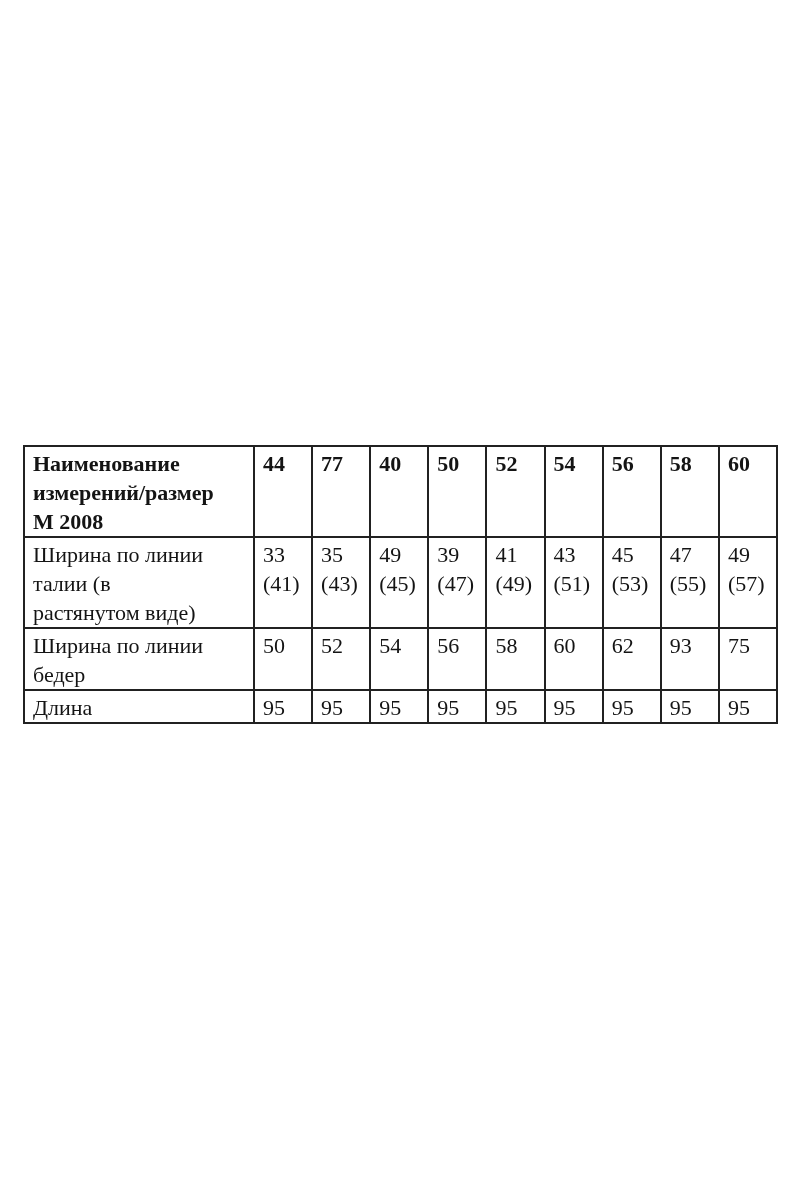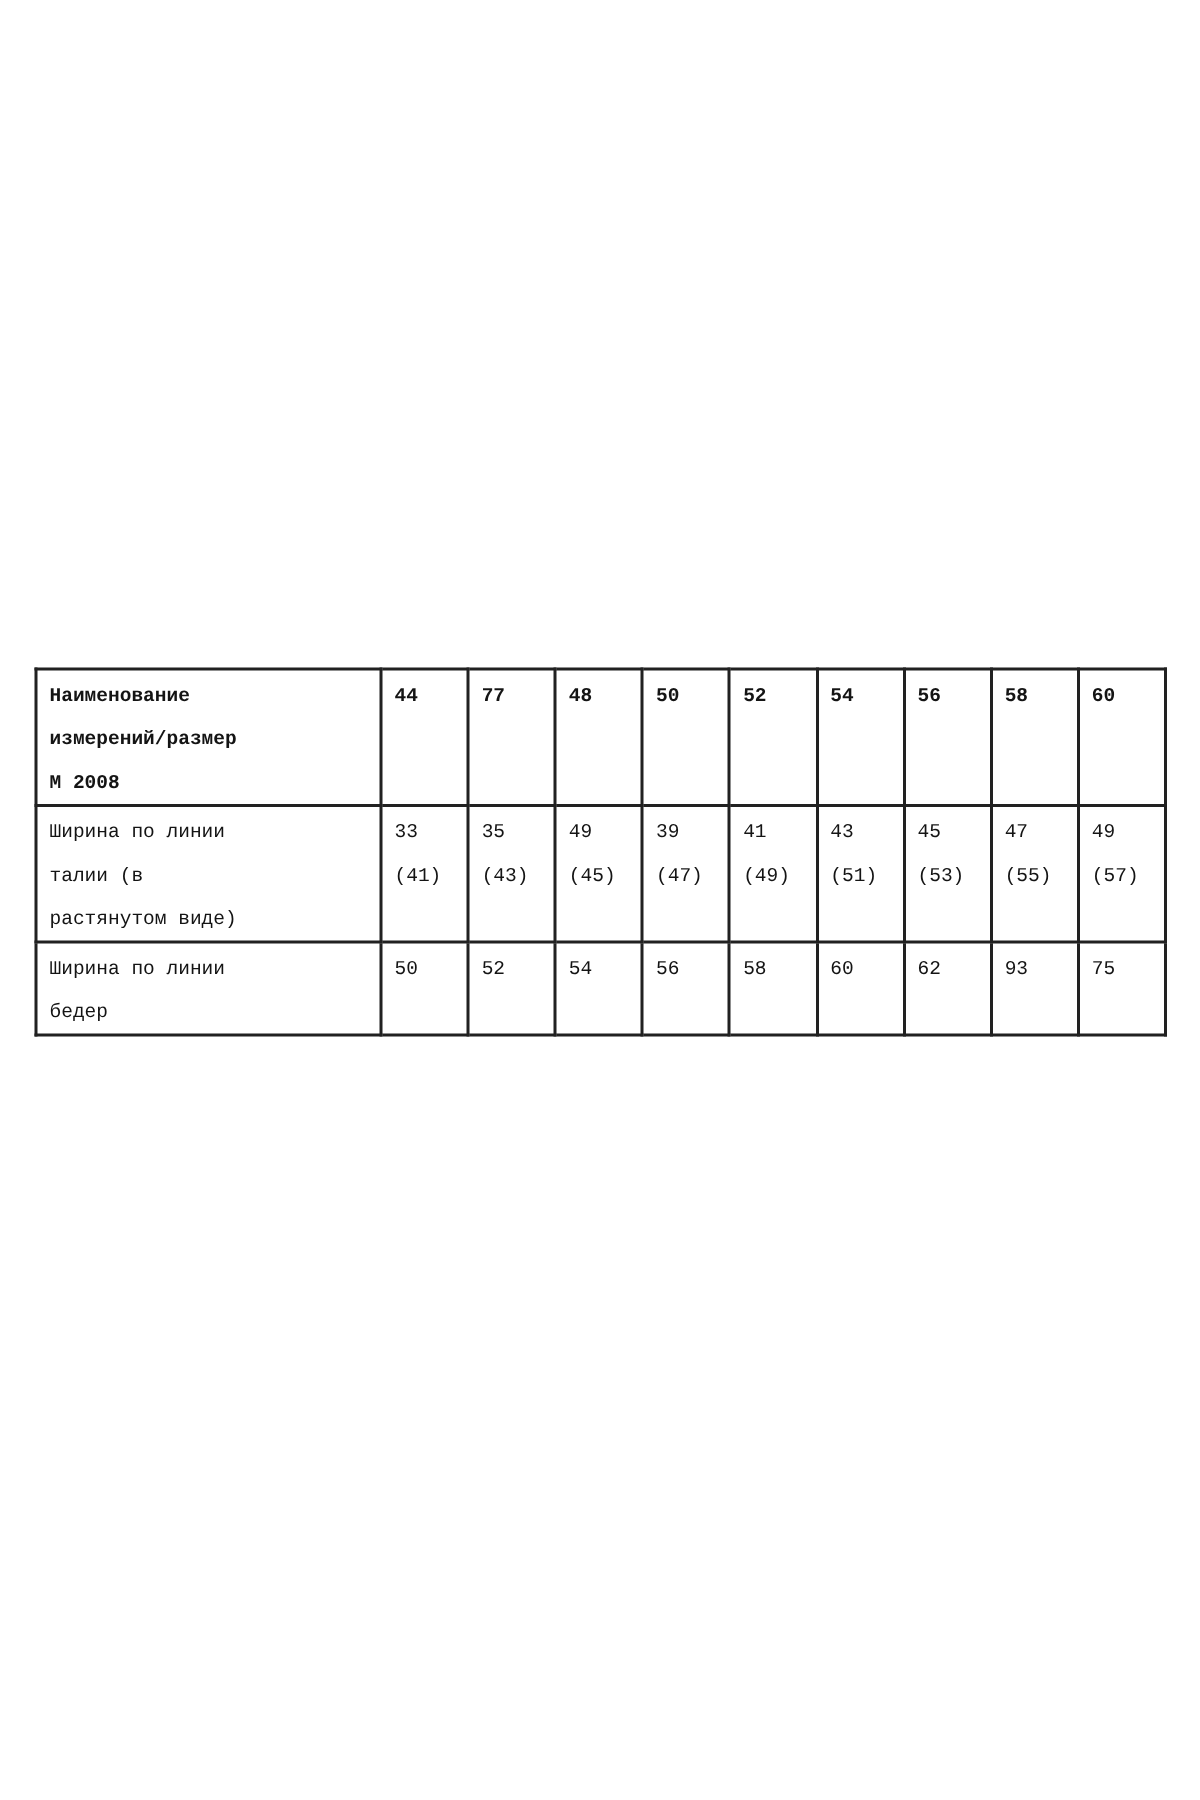--- a/index.html
+++ b/index.html
@@ -14,22 +14,22 @@
     background: #ffffff;
     overflow: hidden;
   }
   table.size-table {
     position: absolute;
     left: 23px;
     top: 445px;
     width: 755px;
     border-collapse: collapse;
     table-layout: fixed;
-    font-family: Liberation Mono, monospace;
-    font-size: 13px;
+    font-family: Liberation Serif, serif;
+    font-size: 22px;
     line-height: 29px;
     color: #141414;
   }
   table.size-table col.c-label { width: 230px; }
   table.size-table th,
   table.size-table td {
     border: 2px solid #212121;
     vertical-align: top;
     text-align: left;
     padding: 2px 2px 0 8px;
@@ -61,21 +61,21 @@
         <col>
         <col>
     </colgroup>
     <thead>
       <tr class="r-header">
         <th>Наименование
 измерений/размер
 М 2008</th>
         <th>44</th>
         <th>77</th>
-        <th>48</th>
+        <th>40</th>
         <th>50</th>
         <th>52</th>
         <th>54</th>
         <th>56</th>
         <th>58</th>
         <th>60</th>
       </tr>
     </thead>
     <tbody>
       <tr class="r-waist">
@@ -107,15 +107,27 @@
         <td>50</td>
         <td>52</td>
         <td>54</td>
         <td>56</td>
         <td>58</td>
         <td>60</td>
         <td>62</td>
         <td>93</td>
         <td>75</td>
       </tr>
+      <tr class="r-length">
+        <td>Длина</td>
+        <td>95</td>
+        <td>95</td>
+        <td>95</td>
+        <td>95</td>
+        <td>95</td>
+        <td>95</td>
+        <td>95</td>
+        <td>95</td>
+        <td>95</td>
+      </tr>
     </tbody>
   </table>
 </div>
 
 </body></html>

